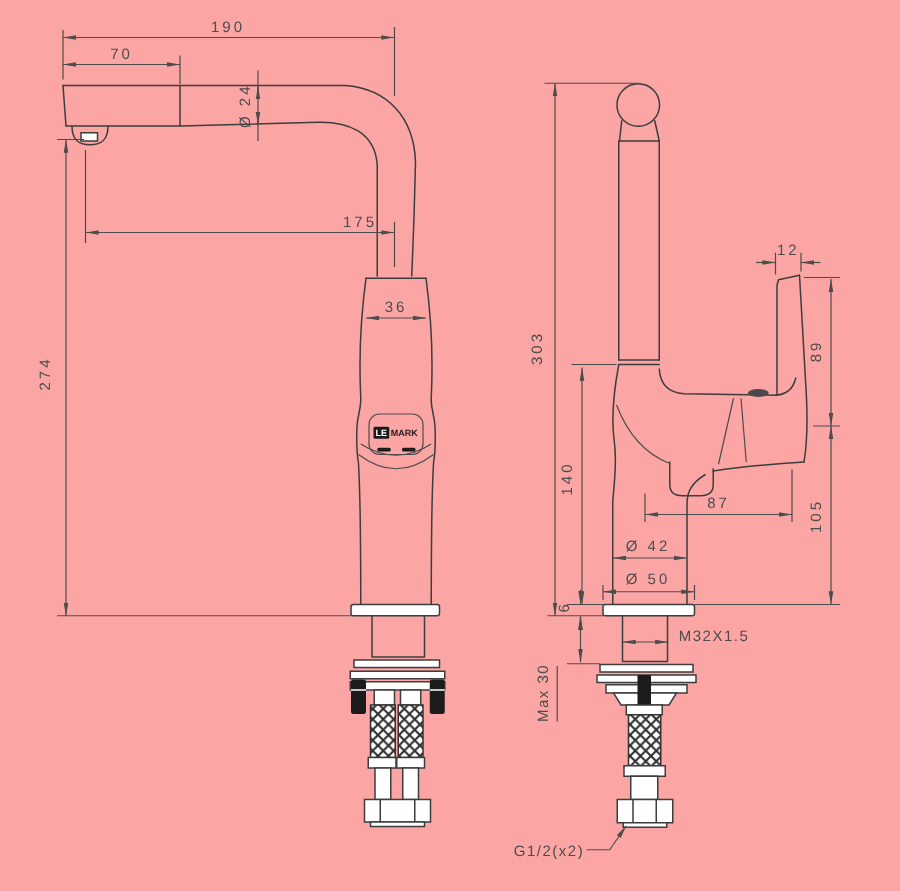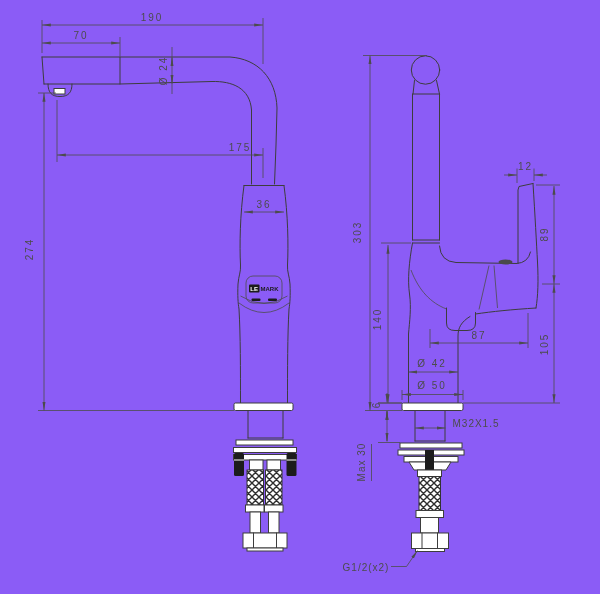--- a/index.html
+++ b/index.html
@@ -1,16 +1,16 @@
 <!DOCTYPE html>
 <html><head>
 <meta charset="utf-8">
 <style>
   html,body{margin:0;padding:0;background:#ffffff;}
-  .stage{position:relative;width:600px;height:594px;background:#8b5cf6;overflow:hidden;
+  .stage{position:relative;width:600px;height:594px;background:#fca5a5;overflow:hidden;
          font-family:"Liberation Sans",sans-serif;}
   svg{position:absolute;left:0;top:0;}
   .outline{stroke:#3d3d3d;stroke-width:1;fill:none;stroke-linecap:round;stroke-linejoin:round;}
   .thin{stroke:#4c4c4c;stroke-width:0.8;fill:none;}
   .dimline{stroke:#4c4c4c;stroke-width:0.8;fill:none;}
   .whitefill{fill:#ffffff;stroke:#3d3d3d;stroke-width:1;}
   .blackfill{fill:#1c1c1c;stroke:none;}
   .dimtext{font-family:"Liberation Sans",sans-serif;font-size:10px;fill:#4c4c4c;
            letter-spacing:2px;text-anchor:middle;}
   .dimtext-tight{letter-spacing:1px;}

